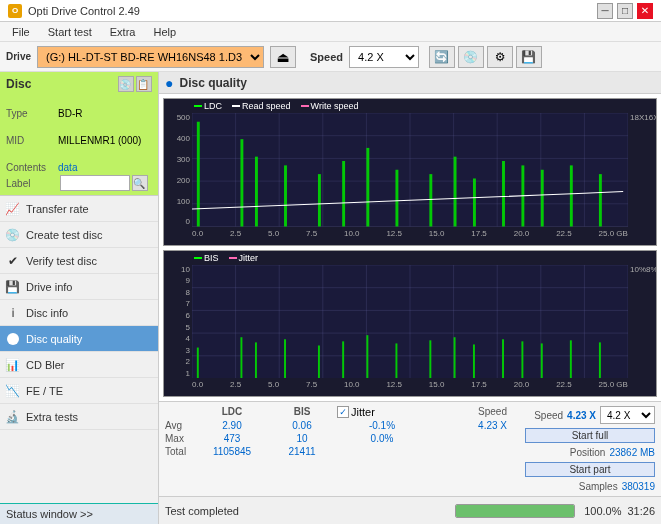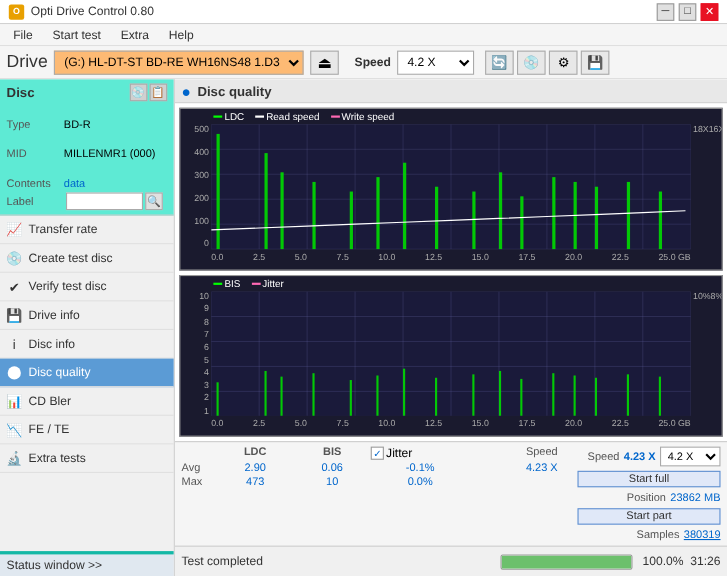--- a/index.html
+++ b/index.html
@@ -58,21 +58,21 @@
     
     .drive-bar {
       background: #f5f5f5;
       height: 30px;
       display: flex;
       align-items: center;
       padding: 0 6px;
       border-bottom: 1px solid #ddd;
       gap: 6px;
     }
-    .drive-label { font-weight: normal; font-size: 16px; color: #333; }
+    .drive-label { font-weight: bold; font-size: 10px; color: #333; }
     .drive-select {
       height: 22px;
       border: 1px solid #aaa;
       background: #fdba74;
       font-size: 11px;
       padding: 0 4px;
       min-width: 200px;
     }
     .drive-eject-btn {
       height: 22px;
@@ -113,21 +113,21 @@
       width: 159px;
       background: #f0f0f0;
       border-right: 1px solid #ccc;
       display: flex;
       flex-direction: column;
       overflow: hidden;
     }
 
     
     .disc-panel {
-      background: #5eead4;
+      background: #bef264;
       border-bottom: 1px solid #ccc;
       padding: 4px 6px;
     }
     .disc-panel-header {
       display: flex;
       align-items: center;
       justify-content: space-between;
       margin-bottom: 4px;
     }
     .disc-label { font-weight: bold; font-size: 12px; color: #333; }
@@ -176,21 +176,21 @@
       background: #5b9bd5;
       display: flex; align-items: center; justify-content: center;
     }
     .nav-item.active .nav-icon-circle { background: white; }
 
     
     .status-window-btn {
       margin-top: auto;
       padding: 4px 6px;
       background: #e0e8f0;
-      border-top: 3px solid #14b8a6;
+      border-top: 1px solid #14b8a6;
       cursor: pointer;
       font-size: 11px;
       color: #333;
       display: flex; align-items: flex-start; gap: 4px;
     }
 
     
     .content-area {
       flex: 1;
       display: flex;
@@ -379,32 +379,32 @@
       padding: 0 6px;
     }
 
     .samples-row {
       display: flex;
       align-items: center;
       justify-content: flex-end;
       gap: 4px;
     }
     .samples-label { font-size: 10px; color: #555; }
-    .samples-val { font-size: 10px; color: #0066cc; text-decoration: underline; }
+    .samples-val { font-size: 10px; color: #0066cc; }
 
   </style>
 </head>
 <body>
 
 <div class="title-bar">
   <div class="title-bar-left">
     <div class="title-icon">
       <span>O</span>
     </div>
-    <span>Opti Drive Control 0.80</span>
+    <span>Opti Drive Control 2.49</span>
   </div>
   <div class="title-controls">
     <div class="title-btn">─</div>
     <div class="title-btn">□</div>
     <div class="title-btn close">✕</div>
   </div>
 </div>
 
 <div class="menu-bar">
   <div class="menu-item">File</div>
@@ -721,20 +721,26 @@
           <span style="width:80px;text-align:right;font-size:10px;color:#0066cc;">4.23 X</span>
         </div>
 
         <div class="stats-data-row">
           <span class="stats-row-label">Max</span>
           <span class="stats-val">473</span>
           <span class="stats-val">10</span>
           <span class="stats-val jitter">0.0%</span>
         </div>
 
+        <div class="stats-data-row">
+          <span class="stats-row-label">Total</span>
+          <span class="stats-val">1105845</span>
+          <span class="stats-val">21411</span>
+          <span class="stats-val jitter"></span>
+        </div>
       </div>
 
       <div class="stats-right">
         <div class="speed-row">
           <span class="speed-val-label">Speed</span>
           <span class="speed-val-num">4.23 X</span>
           <select class="speed-sel">
             <option>4.2 X</option>
           </select>
         </div>

